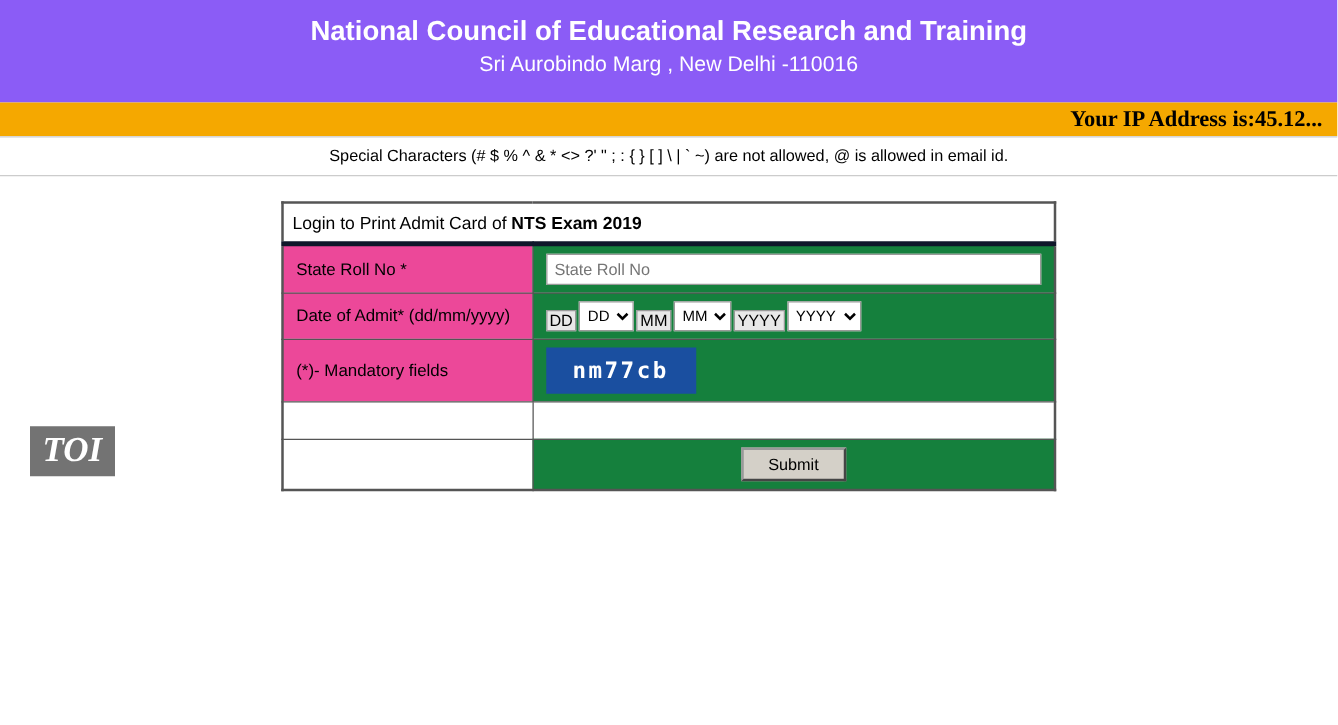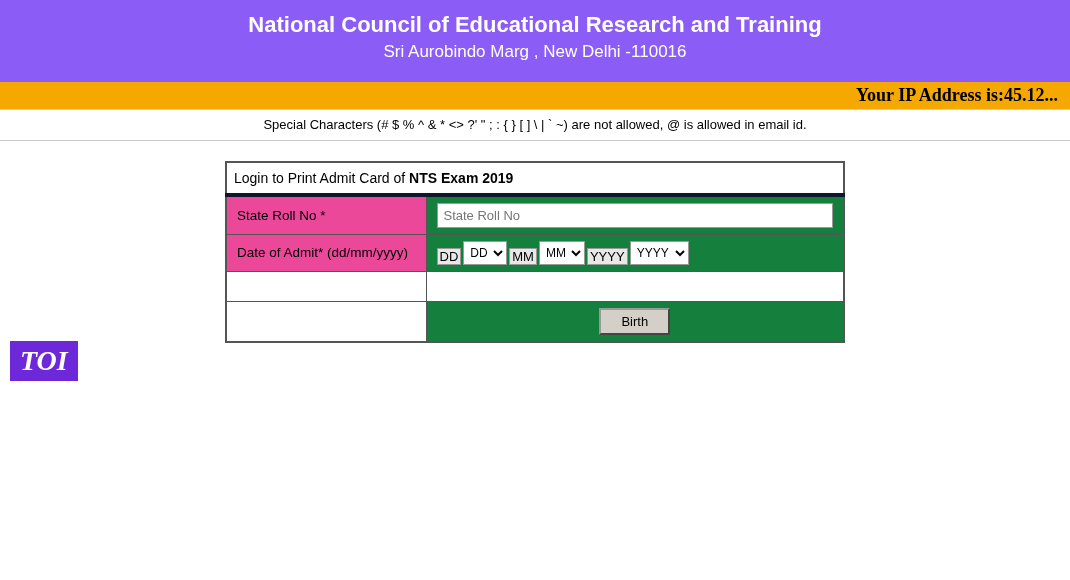--- a/index.html
+++ b/index.html
@@ -61,23 +61,23 @@
     
     .main-content {
       display: flex;
       padding: 20px 10px 10px 10px;
       position: relative;
     }
 
     
     .toi-logo {
       position: absolute;
-      left: 10px;
+      left: 24px;
       top: 200px;
-      background-color: #6d28d9;
+      background-color: #737373;
       color: white;
       font-size: 28px;
       font-weight: bold;
       font-style: italic;
       padding: 6px 10px;
       font-family: Georgia, serif;
       line-height: 1;
     }
 
     
@@ -245,29 +245,37 @@
             </select>
             <span class="date-label">YYYY</span>
             <select class="date-select">
               <option>YYYY</option>
             </select>
           </div>
         </td>
       </tr>
 
 
+      <tr>
+        <td class="label-cell mandatory-cell">(*)-  Mandatory fields</td>
+        <td class="input-cell">
+          <div class="captcha-container">
+            <div class="captcha-image">nm77cb</div>
+          </div>
+        </td>
+      </tr>
 
       <tr class="empty-row">
         <td></td>
         <td></td>
       </tr>
 
       <tr>
         <td></td>
         <td class="input-cell" style="text-align:center; padding: 6px;">
-          <button class="submit-btn">Birth</button>
+          <button class="submit-btn">Submit</button>
         </td>
       </tr>
 
     </tbody>
       </table>
   </div>
 </div>
 
 </body></html>

